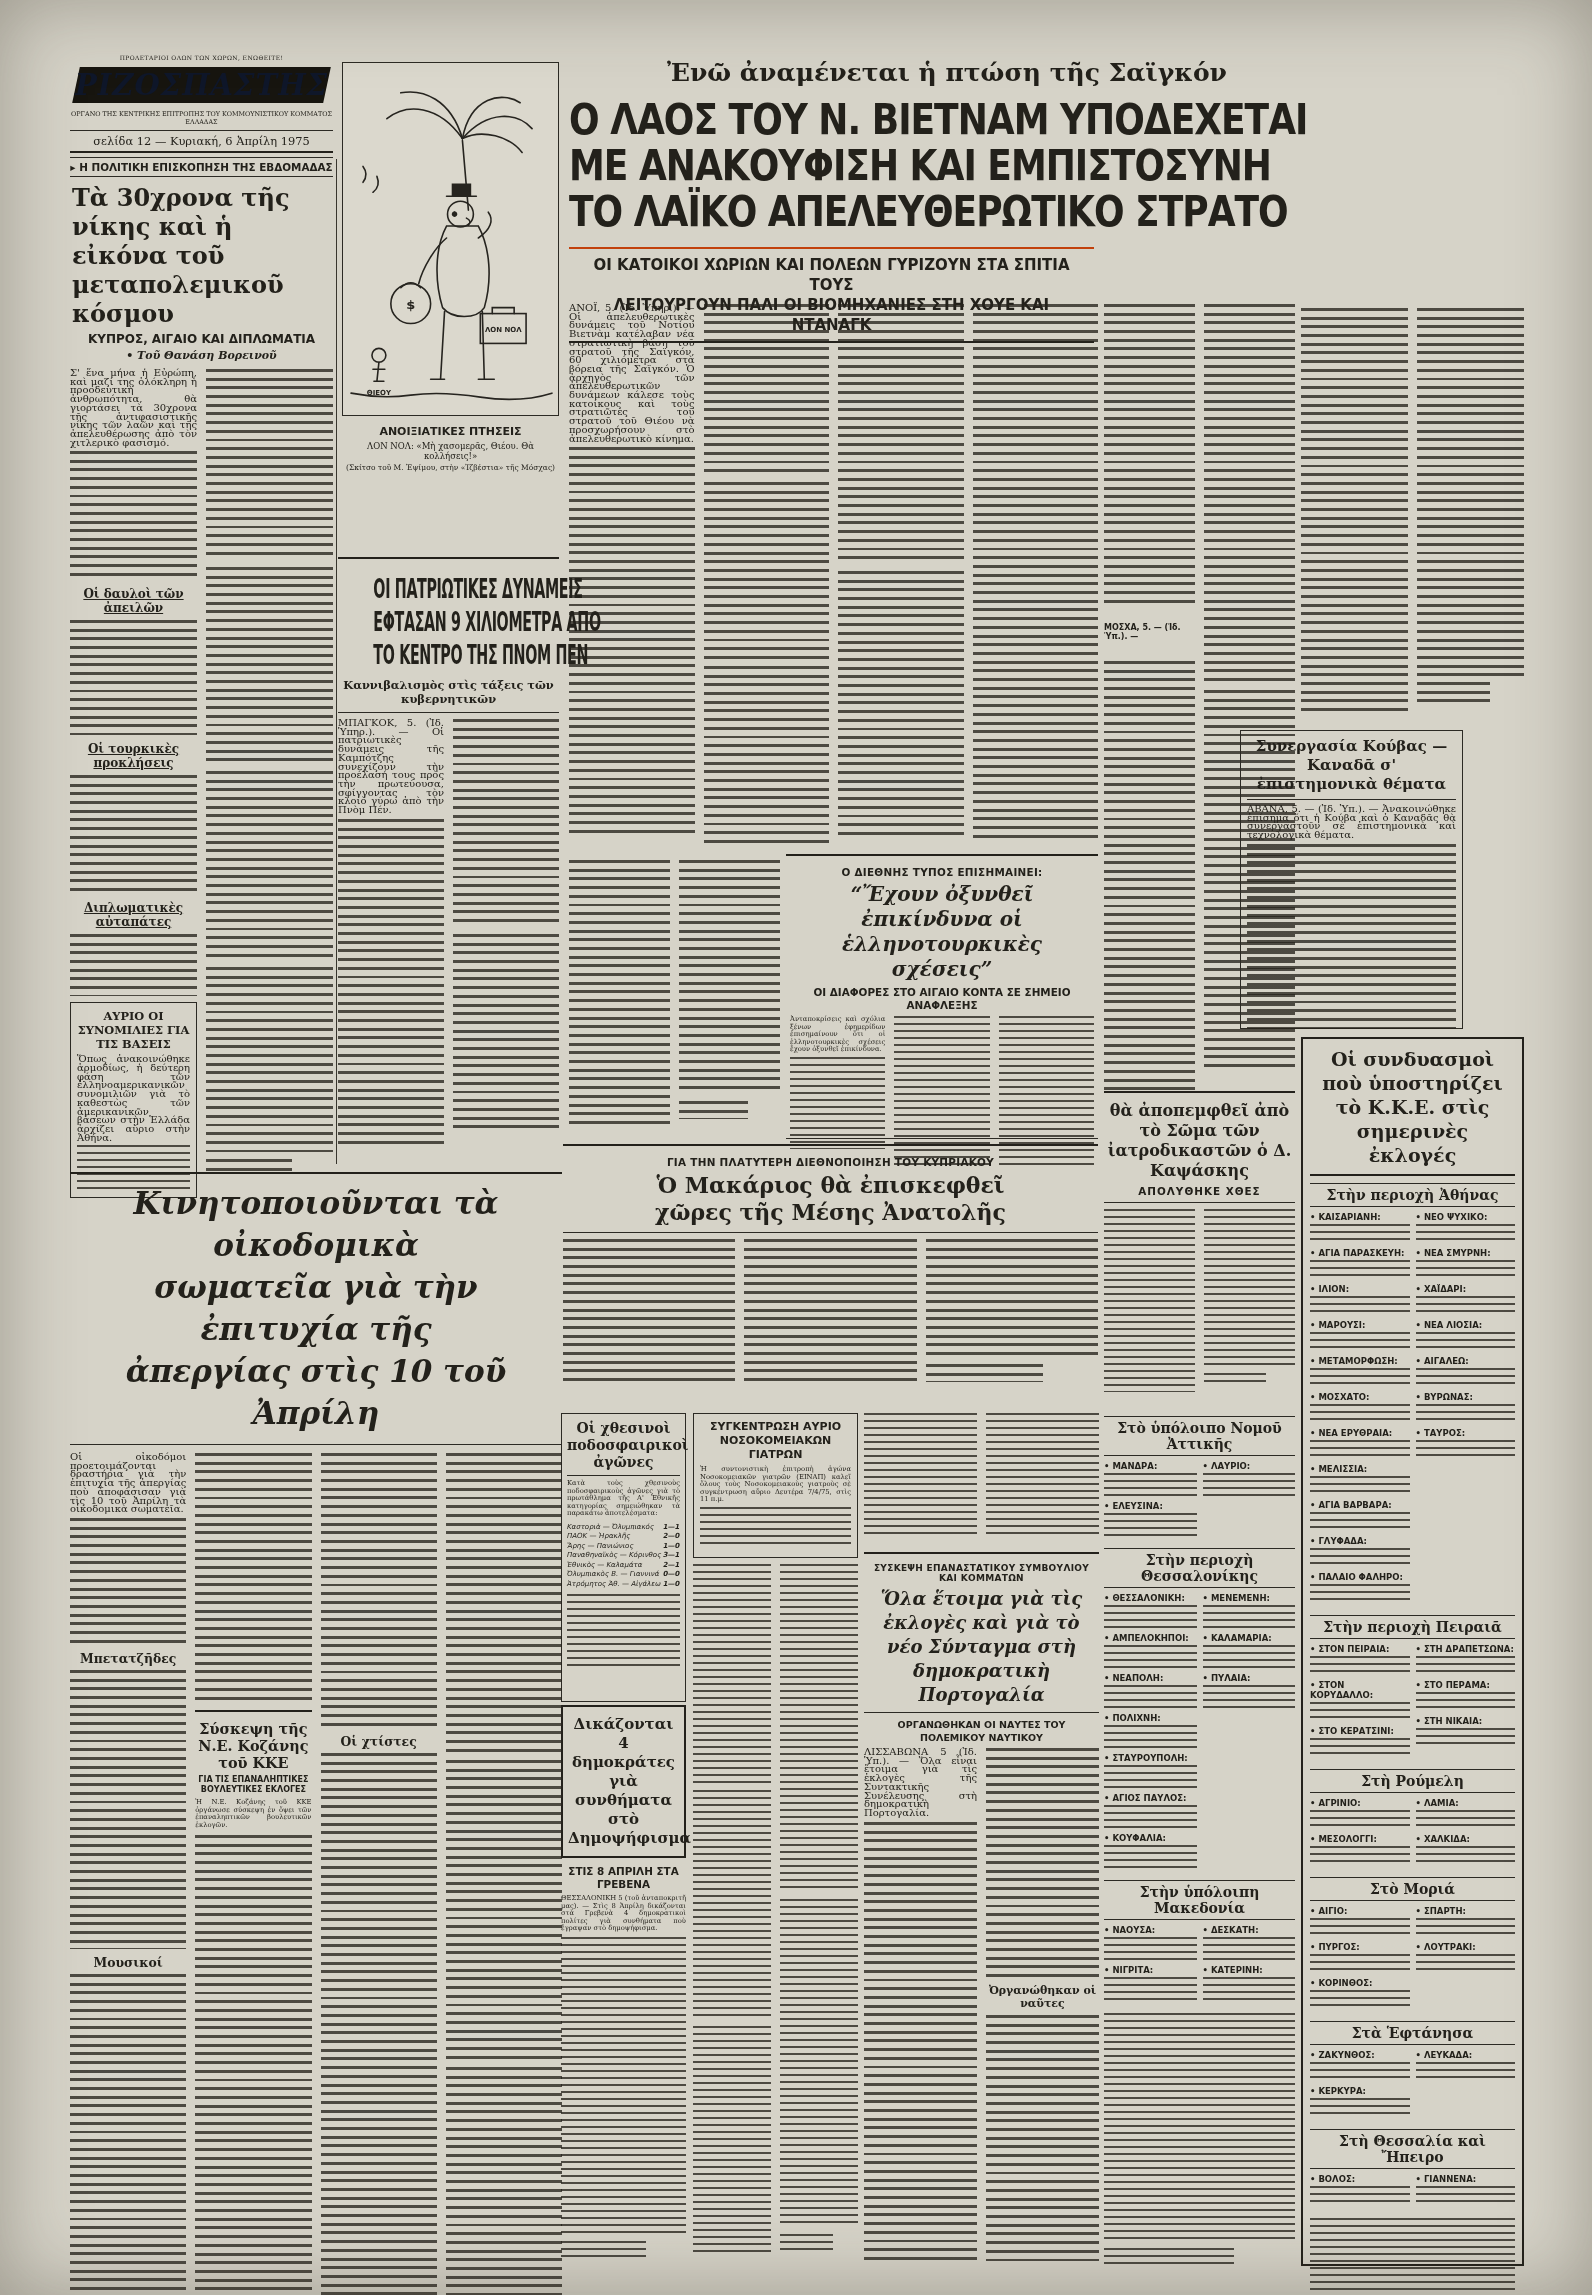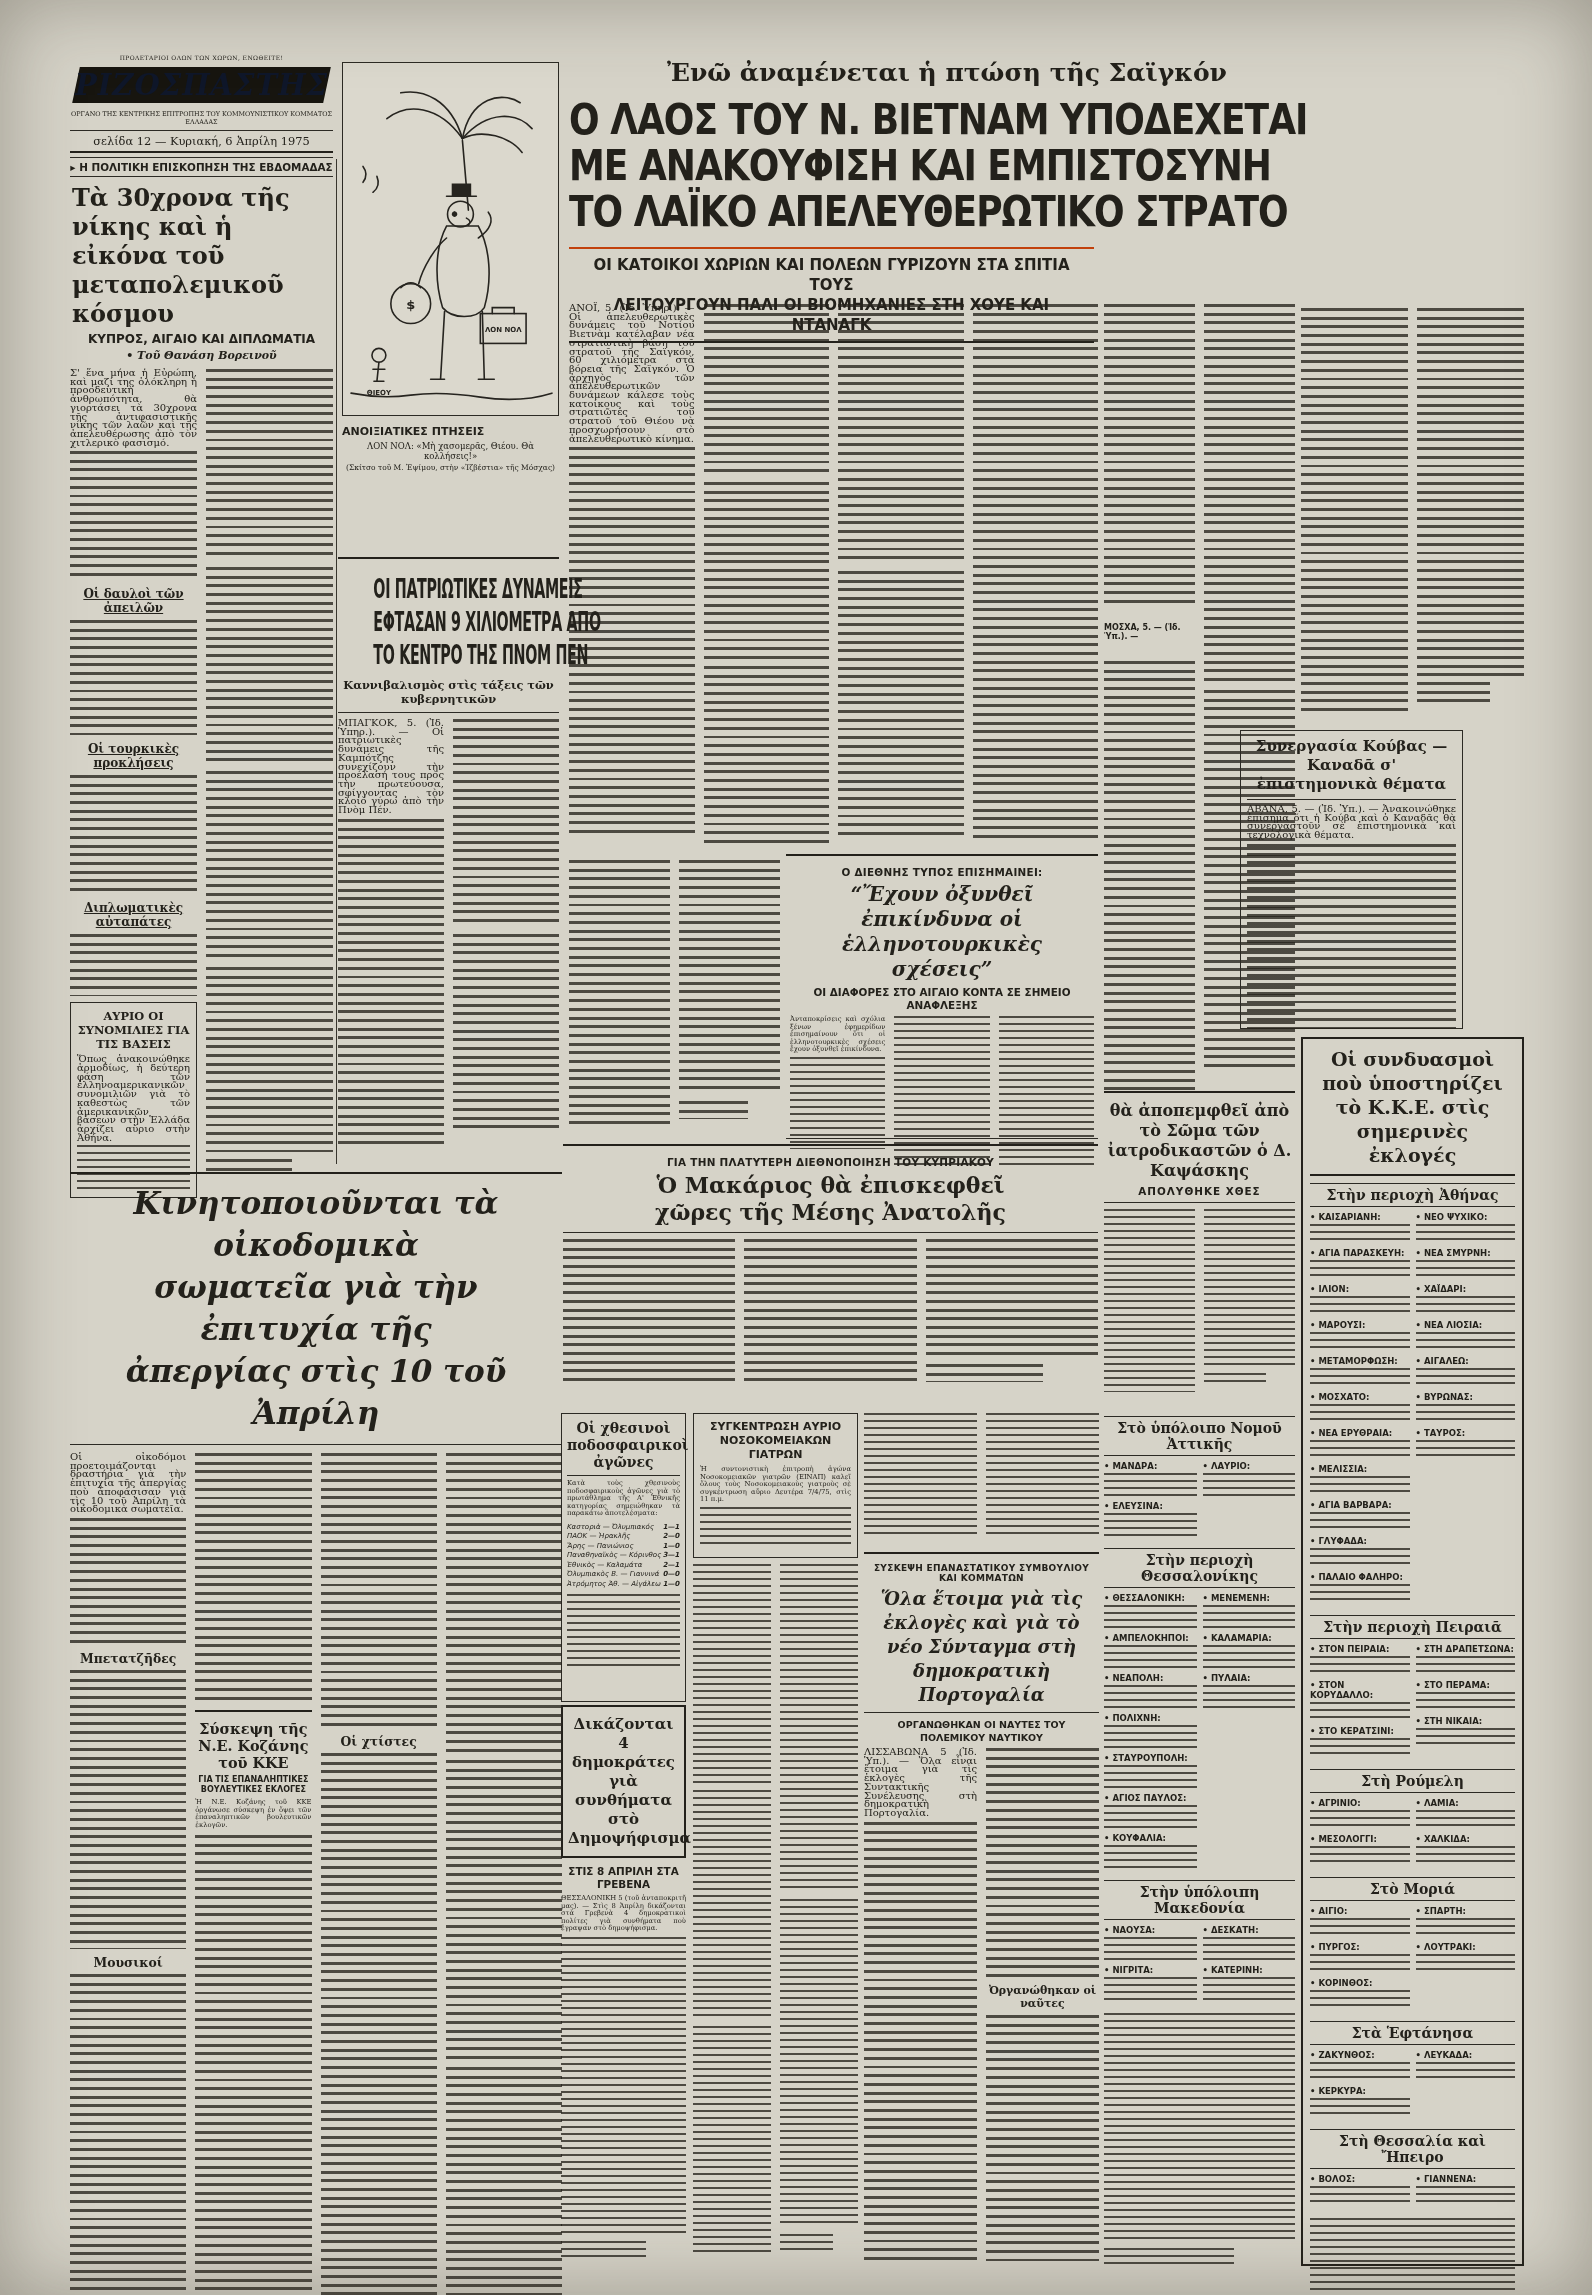--- a/index.html
+++ b/index.html
@@ -62,21 +62,21 @@
   .kke-heading{font:bold 14px "DejaVu Serif",serif;text-align:center;border-top:1px solid #2c2a24;border-bottom:1px solid #2c2a24;padding:3px 0;margin:7px 0 5px;}
   .kke-row{display:flex;gap:6px;}
   .kke-col{flex:1;min-width:0;}
   .kke-name{font:bold 8.5px "DejaVu Sans",sans-serif;line-height:10px;}
   .kke-desc{height:20px;margin:2px 0 4px;}
   .kke-left .kke-desc{height:24px;}
   .port-head{font:italic bold 18px "DejaVu Serif",serif;text-align:center;line-height:24px;}
   .mak-head{font:bold 22px "DejaVu Serif",serif;text-align:center;line-height:27px;max-width:378px;margin:2px auto;}
   
   .cart-box{border:1px solid #2c2a24;background:#dbd8cd;}
-  .cart-title{font:bold 11px "DejaVu Sans",sans-serif;margin-top:5px;}
+  .cart-title{font:bold 11px "DejaVu Sans",sans-serif;text-align:center;margin-top:5px;}
   .cart-cap{font-size:8.5px;text-align:center;line-height:10px;margin-top:3px;}
   .cart-credit{font-size:7.5px;text-align:center;line-height:9px;margin-top:2px;}
 </style>
 </head>
 <body>
 
 <div class="abs" style="left:70px;top:54px;width:263px;">
   <div class="slogan">ΠΡΟΛΕΤΑΡΙΟΙ ΟΛΩΝ ΤΩΝ ΧΩΡΩΝ, ΕΝΩΘΕΙΤΕ!</div>
   <div class="logo-wrap">
     <div class="logo-band"></div>

